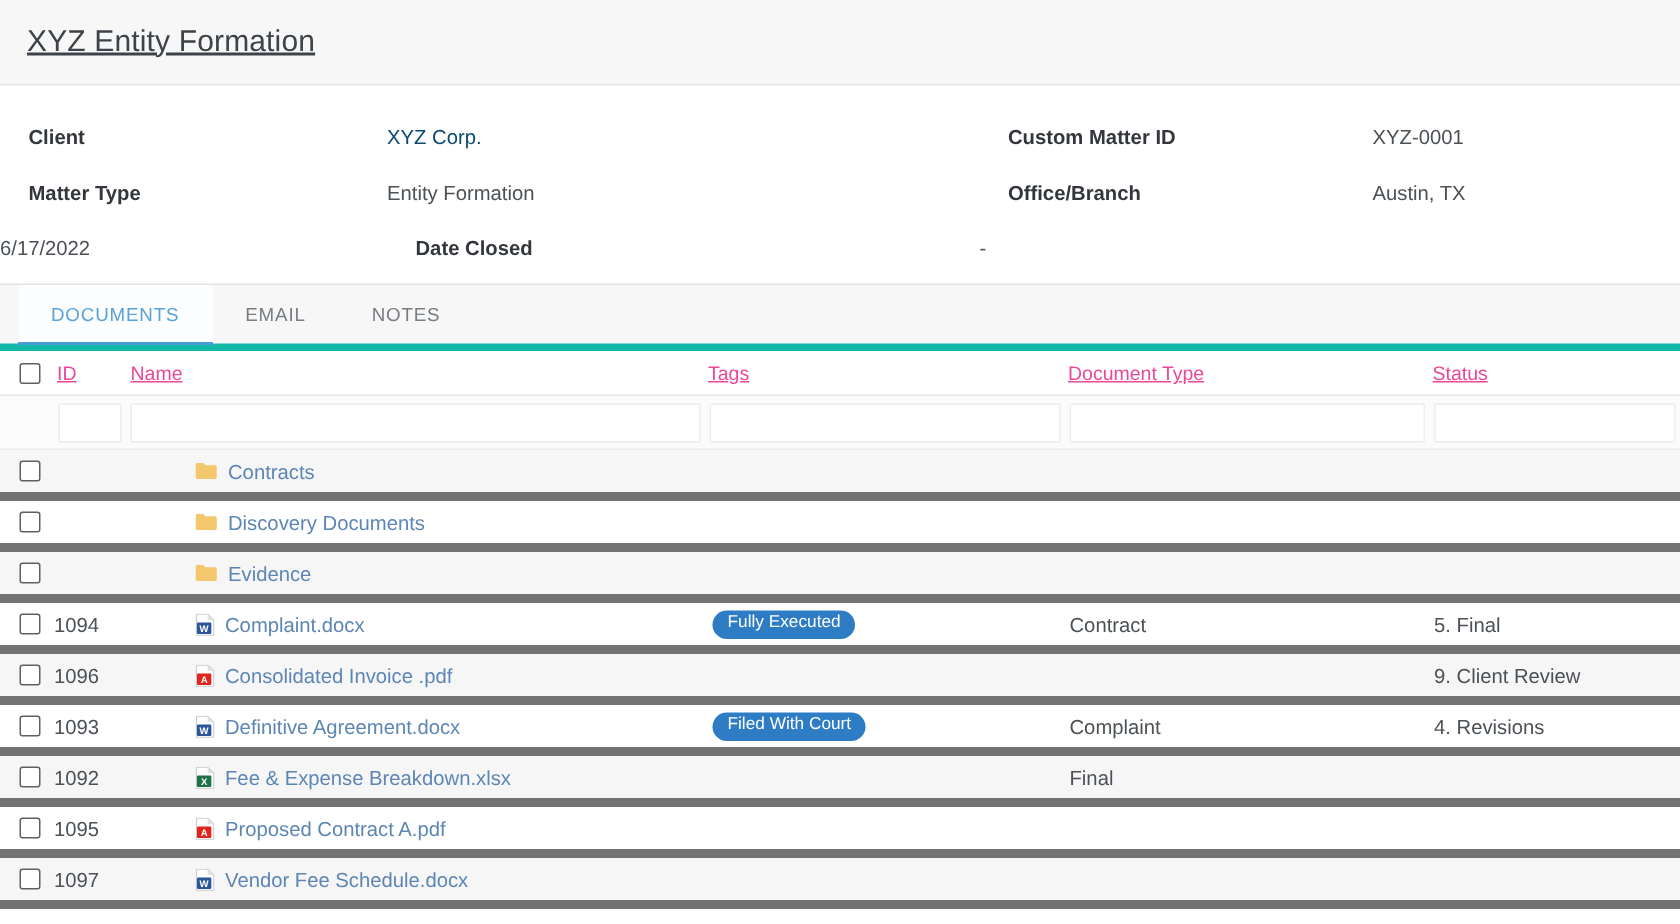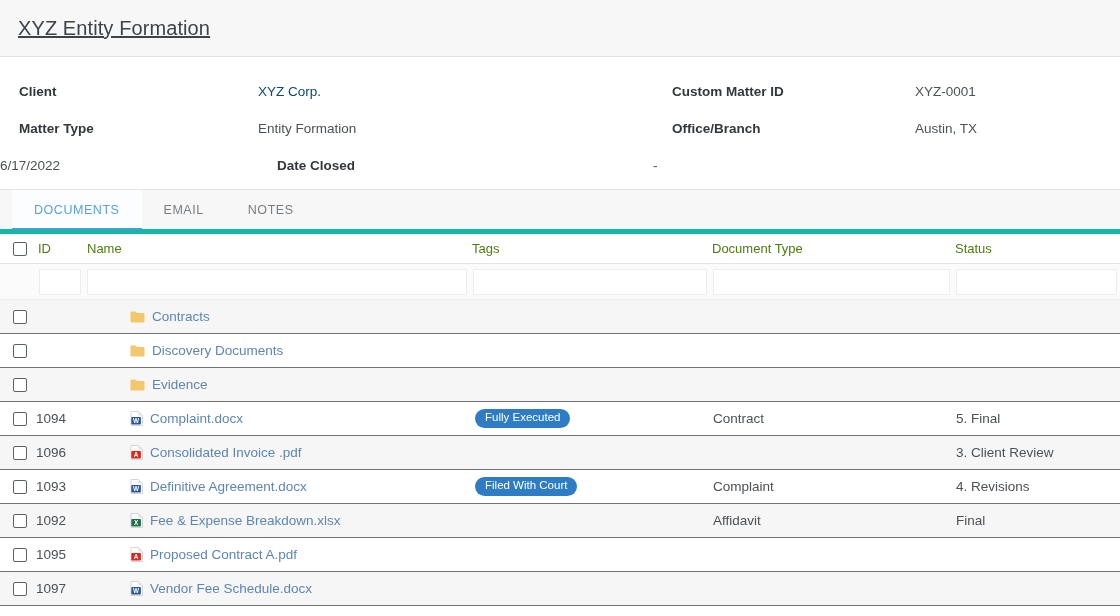--- a/index.html
+++ b/index.html
@@ -93,21 +93,22 @@
   .c-name  { width: 386px; flex: 0 0 386px; }
   .c-tags  { width: 240px; flex: 0 0 240px; }
   .c-type  { width: 243px; flex: 0 0 243px; }
   .c-status{ flex: 1 1 auto; }
 
   .headrow {
     height: 30px;
     background: #fff;
     border-bottom: 1px solid #e6e6e8;
     font-size: 13px;
-    color: #4d7c0f;
+    color: #ec4899;
+    text-decoration: underline;
   }
   .headrow .c-name, .headrow .c-tags,
   .headrow .c-type, .headrow .c-status, .headrow .c-id {
     padding-left: 2px;
   }
   .headrow .c-name { padding-left: 3px; }
 
   .filterrow {
     height: 36px;
     background: #fbfbfc;
@@ -119,21 +120,21 @@
     height: 26px; width: 100%;
     background: #ffffff;
     border: 1px solid #ededee;
     border-radius: 1px;
   }
   .filterrow .c-check .finput { border: none; background: transparent; }
 
   .drow {
     height: 34px;
     font-size: 13.5px;
-    border-bottom: 1px solid #737373;
+    border-bottom: 6px solid #737373;
     color: #4c5156;
   }
   .drow.alt { background: #f6f6f7; }
   .drow.plain { background: #ffffff; }
 
   .cb {
     width: 14px; height: 14px;
     border: 1.5px solid #5c6166;
     border-radius: 2px;
     background: #fff;
@@ -312,21 +313,21 @@
                   <path d="M8.4 0.6v3.8h3.9z" fill="#dfe2e6"></path>
                   <rect x="1.3" y="6" width="9.6" height="7.6" rx="0.8" fill="#e0261c"></rect>
                   <text x="6.1" y="12" font-family="Liberation Sans, sans-serif" font-size="6.4" font-weight="bold" fill="#ffffff" text-anchor="middle">A</text>
                 </svg>
               </span>
               <span class="flink">Consolidated Invoice .pdf</span>
             </div>
           </div>
           <div class="c-tags tagcell"></div>
           <div class="c-type typecell"></div>
-          <div class="c-status statuscell">3. Client Review</div>
+          <div class="c-status statuscell">9. Client Review</div>
         </div>
         <div class="row drow plain">
           <div class="c-check">
             <span class="cb"></span>
           </div>
           <div class="c-id idtext">1093</div>
           <div class="c-name">
             <div class="namecell">
               <span class="ficon">
                 <svg width="13" height="15" viewBox="0 0 13 15">
@@ -355,21 +356,20 @@
                   <path d="M1 0.5h7.5L12.5 4.3V14.5H1z" fill="#ffffff" stroke="#c9ccd0" stroke-width="0.8"></path>
                   <path d="M8.4 0.6v3.8h3.9z" fill="#dfe2e6"></path>
                   <rect x="1.3" y="6" width="9.6" height="7.6" rx="0.8" fill="#1e7145"></rect>
                   <text x="6.1" y="12" font-family="Liberation Sans, sans-serif" font-size="6.4" font-weight="bold" fill="#ffffff" text-anchor="middle">X</text>
                 </svg>
               </span>
               <span class="flink">Fee &amp; Expense Breakdown.xlsx</span>
             </div>
           </div>
           <div class="c-tags tagcell"></div>
-          <div class="c-type typecell">Affidavit</div>
           <div class="c-status statuscell">Final</div>
         </div>
         <div class="row drow plain">
           <div class="c-check">
             <span class="cb"></span>
           </div>
           <div class="c-id idtext">1095</div>
           <div class="c-name">
             <div class="namecell">
               <span class="ficon">

